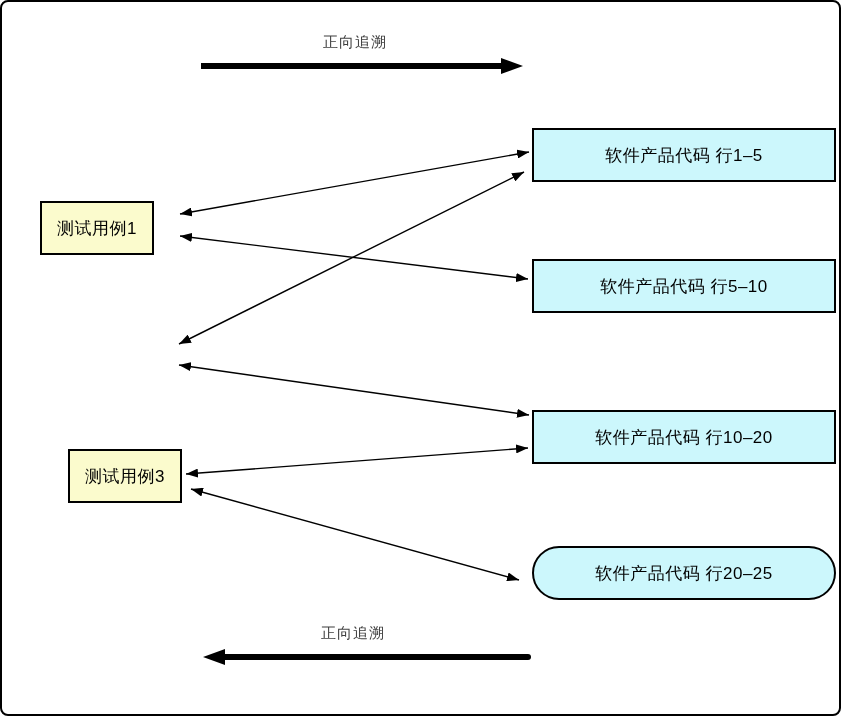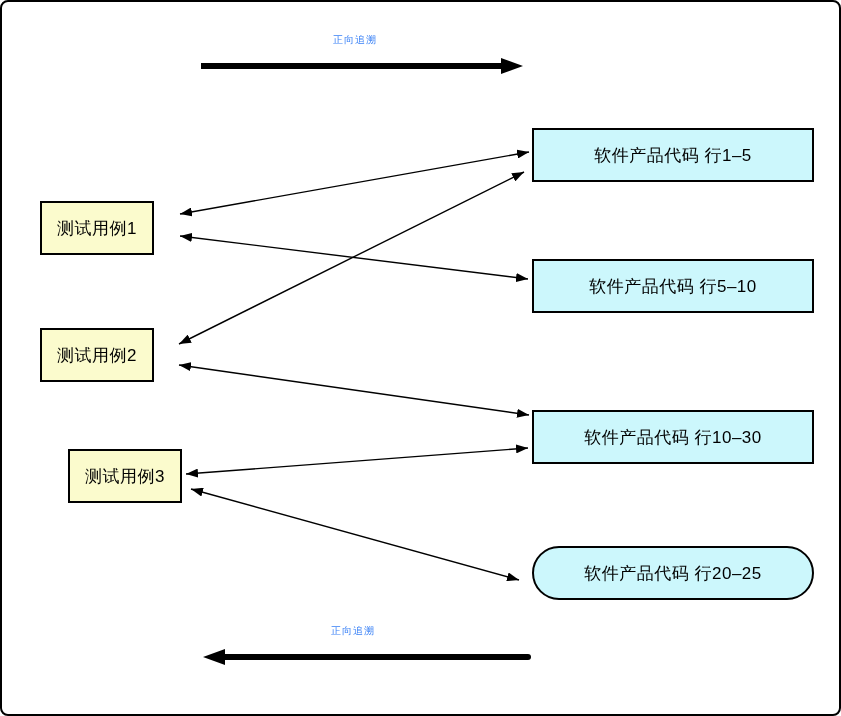--- a/index.html
+++ b/index.html
@@ -38,36 +38,36 @@
     white-space: nowrap;
   }
   .test-box {
     left: 38px;
     width: 114px;
     height: 54px;
     background: #FBFBCD;
   }
   .code-box {
     left: 530px;
-    width: 282px;
+    width: 304px;
     height: 54px;
     background: #CCF7FC;
   }
   #tc1 { top: 199px; }
   #tc2 { top: 326px; }
   #tc3 { top: 447px; margin-left: 28px; }
   #code1 { top: 126px; }
   #code2 { top: 257px; }
   #code3 { top: 408px; }
   #code4 { top: 544px; border-radius: 27px; }
   .flow-label {
     position: absolute;
     transform: translateX(-50%);
-    font-size: 10px;
-    color: #3b82f6;
+    font-size: 15px;
+    color: #404040;
     letter-spacing: 1px;
     white-space: nowrap;
   }
   #forward-label { left: 353px; top: 31px; }
   #backward-label { left: 351px; top: 622px; }
 </style>
 </head>
 <body>
 
 <div class="canvas">
@@ -90,21 +90,20 @@
     <line x1="177" y1="342" x2="522" y2="170" stroke="#000000" stroke-width="1.4" marker-start="url(#small-head)" marker-end="url(#small-head)"></line>
     <line x1="177" y1="363" x2="527" y2="413" stroke="#000000" stroke-width="1.4" marker-start="url(#small-head)" marker-end="url(#small-head)"></line>
     <line x1="184" y1="472" x2="526" y2="446" stroke="#000000" stroke-width="1.4" marker-start="url(#small-head)" marker-end="url(#small-head)"></line>
     <line x1="189" y1="487" x2="517" y2="578" stroke="#000000" stroke-width="1.4" marker-start="url(#small-head)" marker-end="url(#small-head)"></line>
   </svg>
 
   <div class="flow-label" id="forward-label">正向追溯</div>
   <div class="flow-label" id="backward-label">正向追溯</div>
 
   <div class="box test-box" id="tc1">测试用例1</div>
-  <div class="box test-box" id="tc2">测试用例2</div>
   <div class="box test-box" id="tc3">测试用例3</div>
 
   <div class="box code-box" id="code1">软件产品代码 行1–5</div>
   <div class="box code-box" id="code2">软件产品代码 行5–10</div>
-  <div class="box code-box" id="code3">软件产品代码 行10–30</div>
+  <div class="box code-box" id="code3">软件产品代码 行10–20</div>
   <div class="box code-box" id="code4">软件产品代码 行20–25</div>
 
 </div>
 
 </body></html>

